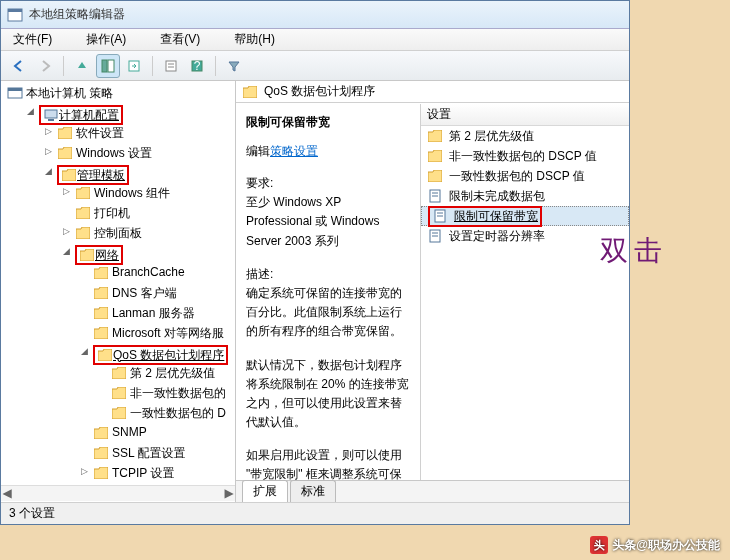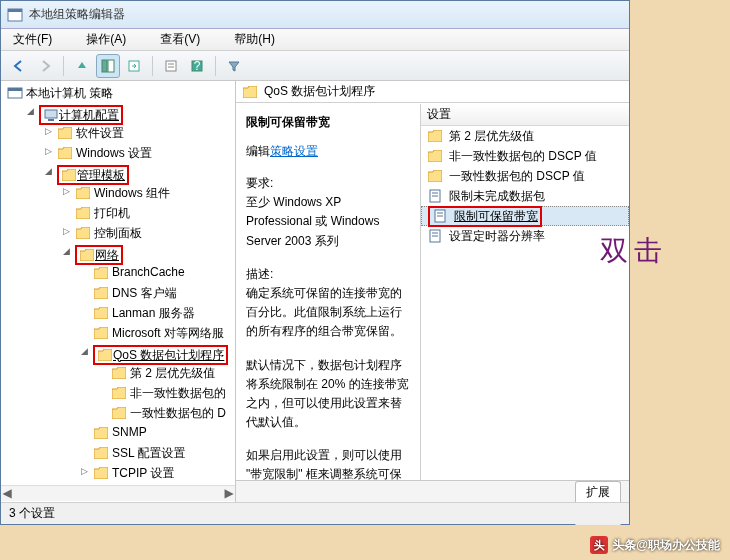--- a/index.html
+++ b/index.html
@@ -20,21 +20,21 @@
 .rightbody { flex: 1; display: flex; overflow: hidden; }
 .detailpane { width: 185px; border-right: 1px solid #d0d0d0; padding: 10px 10px; overflow: hidden; }
 .detailpane h3 { font-size: 12px; font-weight: bold; margin-bottom: 12px; }
 .detailpane .edit { margin-bottom: 14px; }
 .detailpane .link { color: #0066cc; text-decoration: underline; cursor: pointer; }
 .detailpane .sec { margin-bottom: 14px; line-height: 1.6; }
 .listpane { flex: 1; overflow: auto; }
 .listheader { height: 22px; border-bottom: 1px solid #d8d8d8; background: linear-gradient(#fff,#f0f0f0); display: flex; align-items: center; padding: 0 6px; font-size: 12px; }
 .listitem { height: 20px; display: flex; align-items: center; padding: 0 6px; gap: 6px; white-space: nowrap; }
 .listitem.selected2 { border: 1px dotted #888; background: #d8e8f5; }
-.tabs { height: 22px; border-top: 1px solid #c8c8c8; display: flex; align-items: flex-end; padding: 0 6px; background: #f4f4f4; flex-direction: column; }
+.tabs { height: 22px; border-top: 1px solid #c8c8c8; display: flex; align-items: flex-end; padding: 0 6px; background: #f4f4f4; }
 .tab { padding: 2px 10px; border: 1px solid #bbb; border-bottom: none; background: #fff; border-radius: 3px 3px 0 0; margin-right: 2px; font-size: 12px; }
 .tab.inactive { background: #eee; }
 .statusbar { position: absolute; bottom: 0; left: 0; width: 100%; height: 22px; background: #f0f0f0; border-top: 1px solid #d0d0d0; display: flex; align-items: center; padding: 8px 8px; font-size: 12px; }
 .tree ul { list-style: none; padding-left: 18px; }
 .tree > ul { padding-left: 4px; }
 .tree li { white-space: nowrap; }
 .trow { display: flex; height: 20px; gap: 3px; padding: 0 2px; }
 .exp { width: 11px; height: 11px; display: inline-flex; align-items: center; justify-content: center; font-size: 9px; color: #666; }
 .ficon { width: 16px; height: 16px; display: inline-flex; align-items: center; justify-content: center; }
 .folder-svg { width: 14px; height: 12px; }

